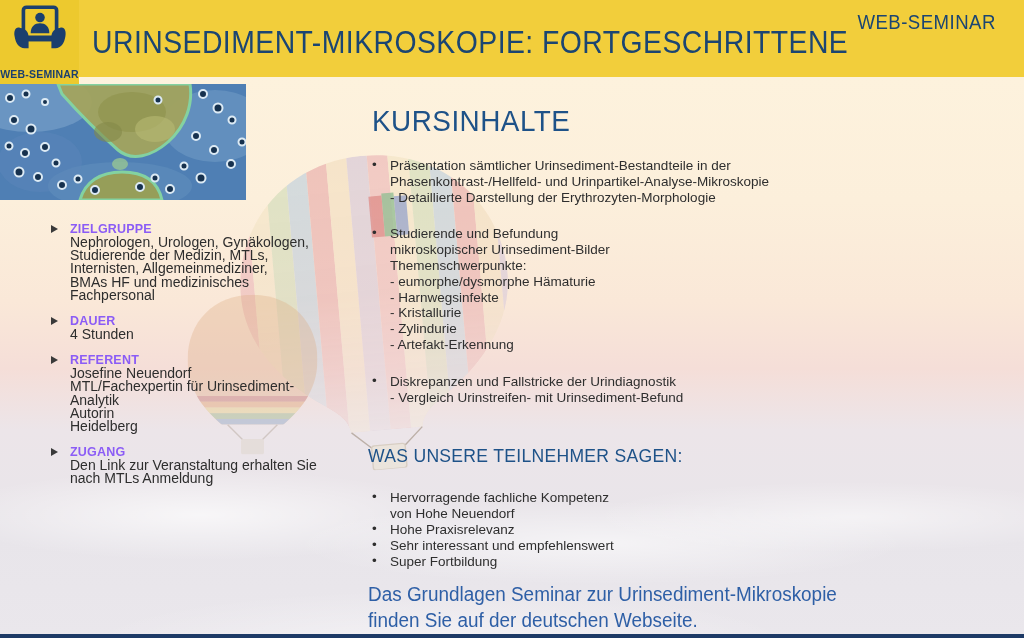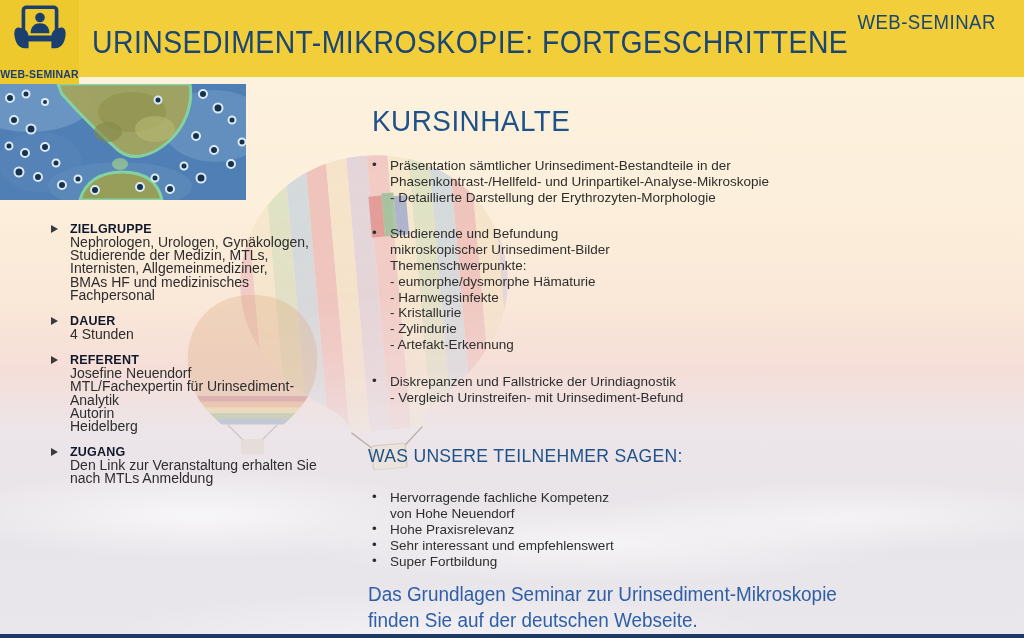--- a/index.html
+++ b/index.html
@@ -38,21 +38,21 @@
   .event-type{position:absolute;right:28px;top:11px;z-index:3;white-space:nowrap;
     font-size:20px;letter-spacing:.5px;color:#1B4572;
     transform:scaleX(.93);transform-origin:right center;}
   
   .micro{position:absolute;left:0;top:84px;width:246px;height:116px;z-index:2;}
   
   .sidebar{position:absolute;left:36px;top:222px;width:292px;z-index:4;color:#2d2d2d;}
   .side-sec{position:relative;padding-left:34px;margin-bottom:12px;}
   .tri{position:absolute;left:15px;top:3px;width:0;height:0;
     border-left:7px solid #3a3a3a;border-top:4px solid transparent;border-bottom:4px solid transparent;}
-  .side-head{font-size:12.5px;font-weight:bold;line-height:14px;color:#0f172a;letter-spacing:.2px;}
+  .side-head{font-size:12.5px;font-weight:bold;line-height:14px;color:#8b5cf6;letter-spacing:.2px;}
   .side-line{font-size:14px;line-height:13.2px;}
   
   .main{position:absolute;left:340px;top:104px;width:490px;z-index:4;margin-left:28px;}
   .h1{font-size:30px;font-weight:400;letter-spacing:.5px;color:#1E5288;
     transform:scaleX(.93);transform-origin:left center;white-space:nowrap;
     height:34px;margin:0 0 20px 4px;}
   .blt{position:relative;padding-left:22px;margin-bottom:21px;
     font-size:13.5px;line-height:15.8px;color:#2e2e2e;}
   .blt .dot{position:absolute;left:4px;top:-1px;}
   .t-blt{margin-bottom:0;}

